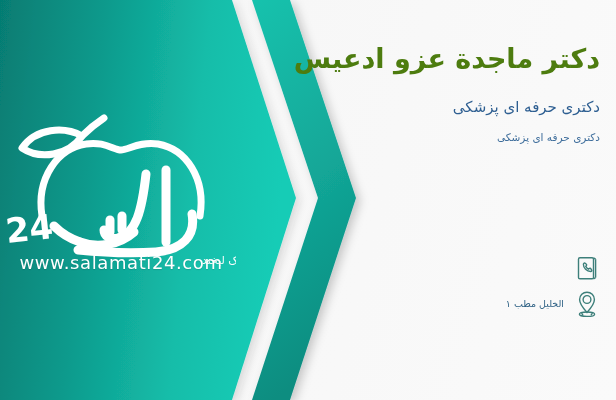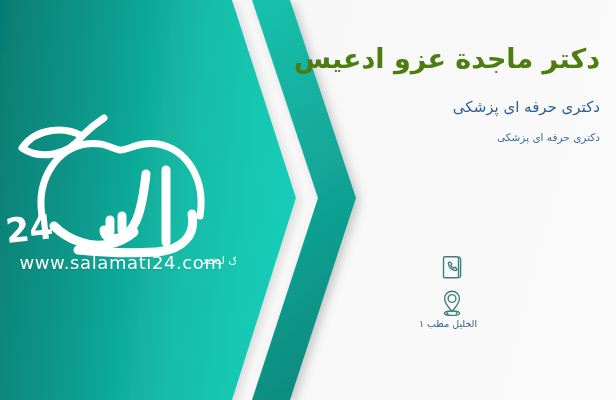--- a/index.html
+++ b/index.html
@@ -78,21 +78,20 @@
     font-weight:400;
     direction:rtl;
   }
 
   
   .contact{
     position:absolute;
     right:14px;
     width:300px;
     display:flex;
-    flex-direction:column;
     align-items:center;
     justify-content:flex-start;
     direction:rtl;
   }
   #row-phone{top:252px;}
   #row-addr{top:288px;}
   .c-icon{
     width:30px;height:32px;
     flex:0 0 30px;
     display:flex;align-items:center;justify-content:center;

